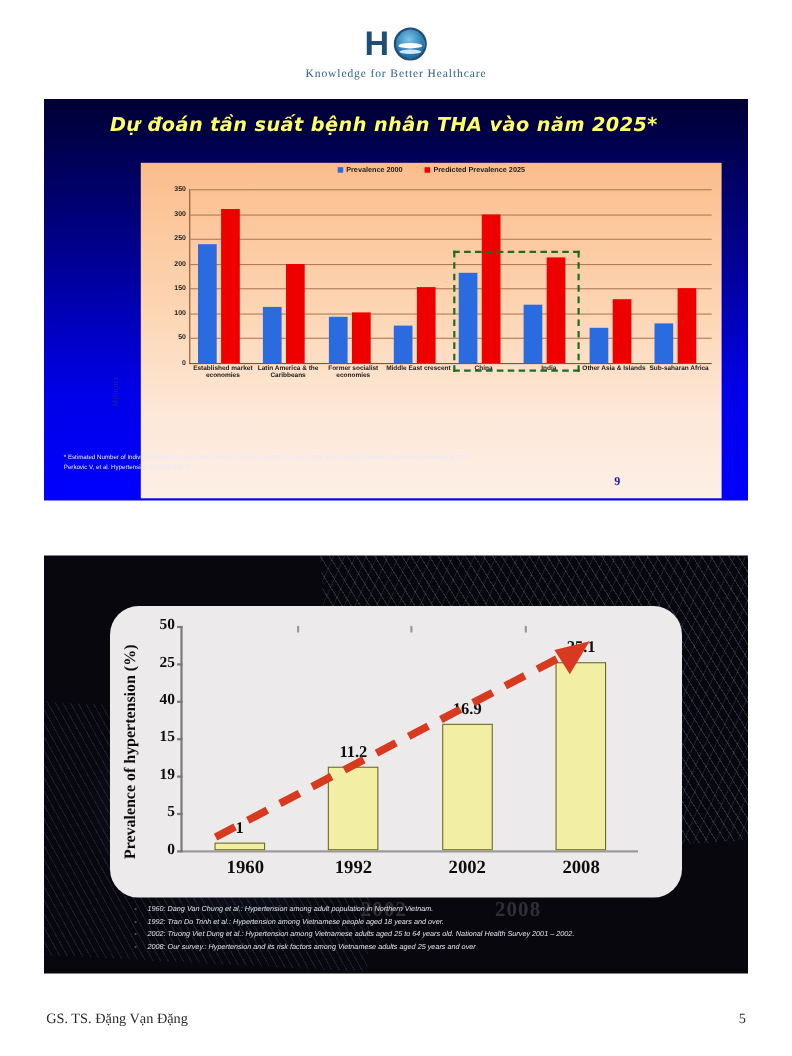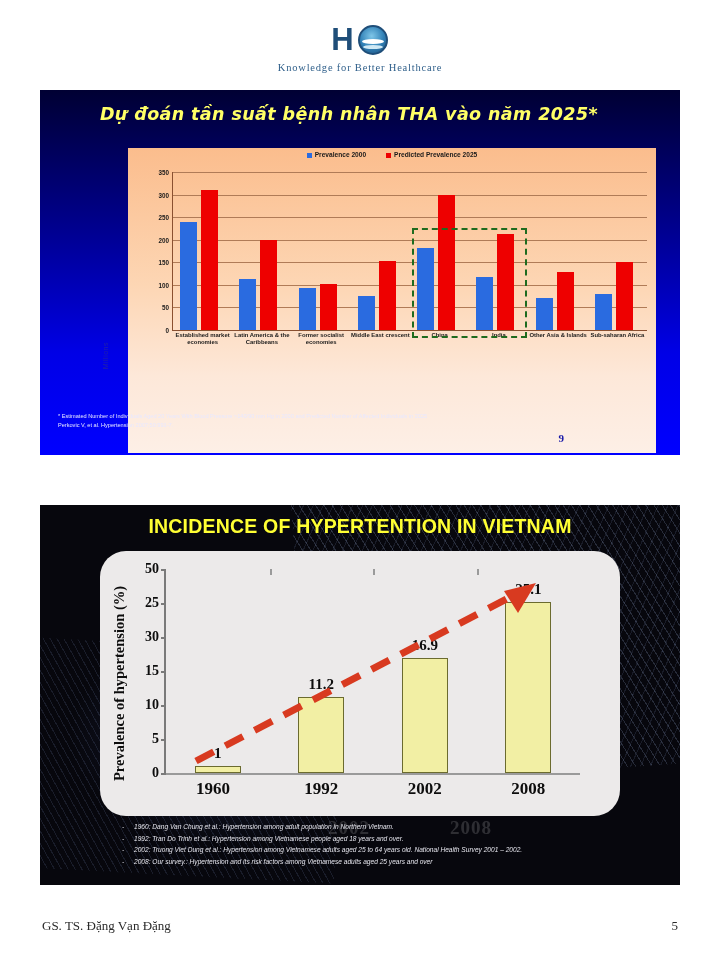--- a/index.html
+++ b/index.html
@@ -266,33 +266,32 @@
     <div class="s1-pageno">9</div>
     </div>
 
   <div style="position:absolute;left:40px;top:468px;width:640px;"></div>
 
   <div class="slide2">
     <div class="s2-mesh"></div>
     <div class="s2-mesh2"></div>
     <div class="s2-glow"></div>
 
-    <div class="s2-title">INCIDENCE OF HYPERTENTION IN VIETNAM</div>
 
     <div class="chart2">
       <div class="c2-ylabel" id="c2-ylabel">Prevalence of hypertension (%)</div>
       <div class="plot2" id="plot2">
           <div class="ytick2" style="top: 204px;">0</div>
           <div class="ytick2" style="top: 170px;">5</div>
-          <div class="ytick2" style="top: 136px;">10</div>
+          <div class="ytick2" style="top: 136px;">19</div>
           <div class="ytick2" style="top: 102px;">15</div>
-          <div class="ytick2" style="top: 68px;">30</div>
+          <div class="ytick2" style="top: 68px;">40</div>
           <div class="ytick2" style="top: 34px;">25</div>
           <div class="ytick2" style="top: 0px;">50</div>
-          <div class="xlab2" style="left: 47px;">1960</div>
+          <div class="xlab2" style="left: 57px;">1960</div>
           <div class="grp2" style="left: 0px; width: 103.5px;">
             <div class="bar2" style="height: 7px;"></div>
             <div class="blab" style="bottom: 10.8px;">1</div>
           </div>
           <div class="xlab2" style="left: 155.25px;">1992</div>
           <div class="xtick2" style="left: 103.5px;"></div>
           <div class="grp2" style="left: 103.5px; width: 103.5px;">
             <div class="bar2" style="height: 76.16px;"></div>
             <div class="blab" style="bottom: 80.16px; margin-top: 31px;">11.2</div>
           </div>

